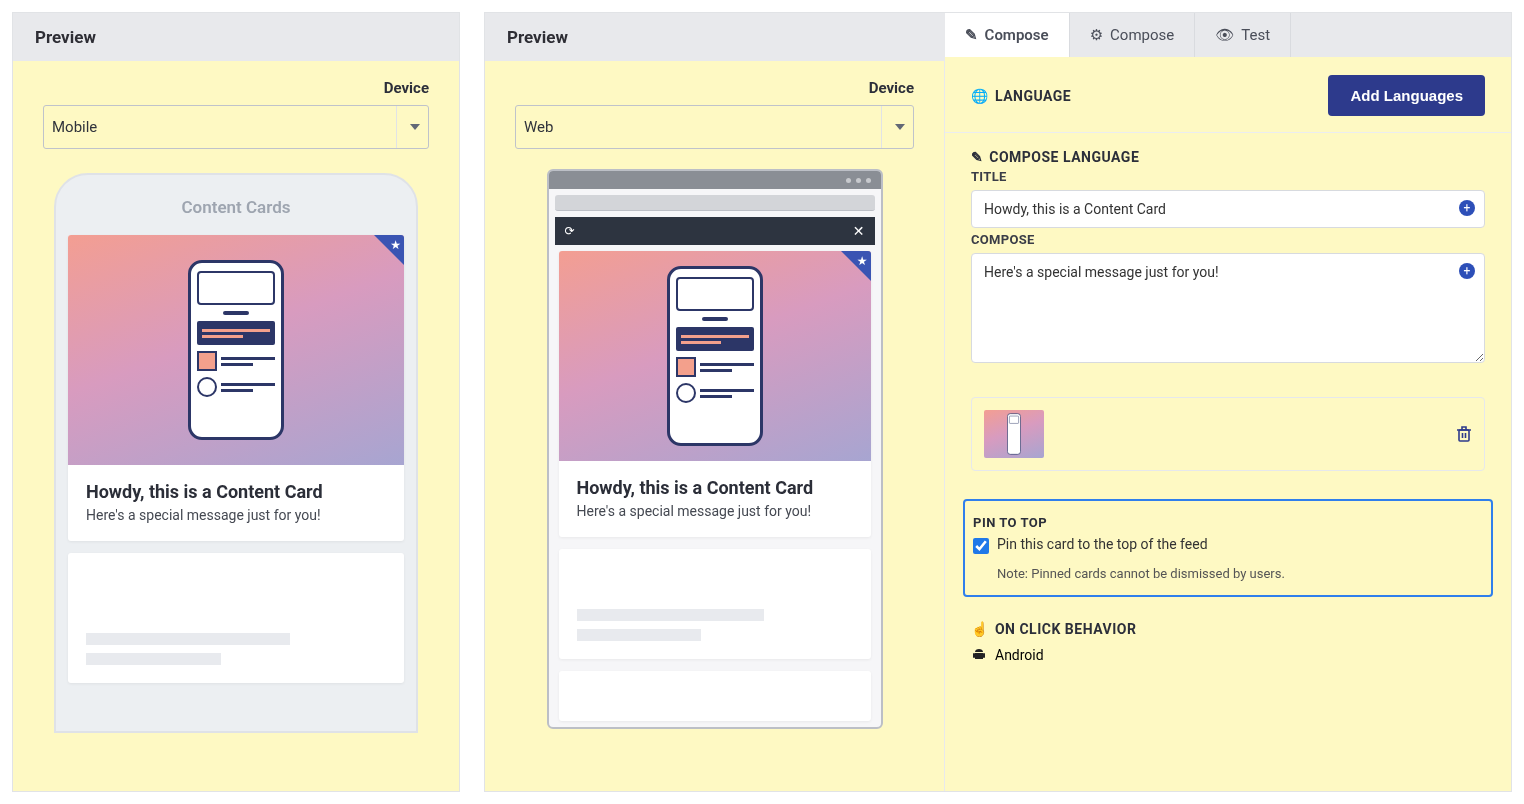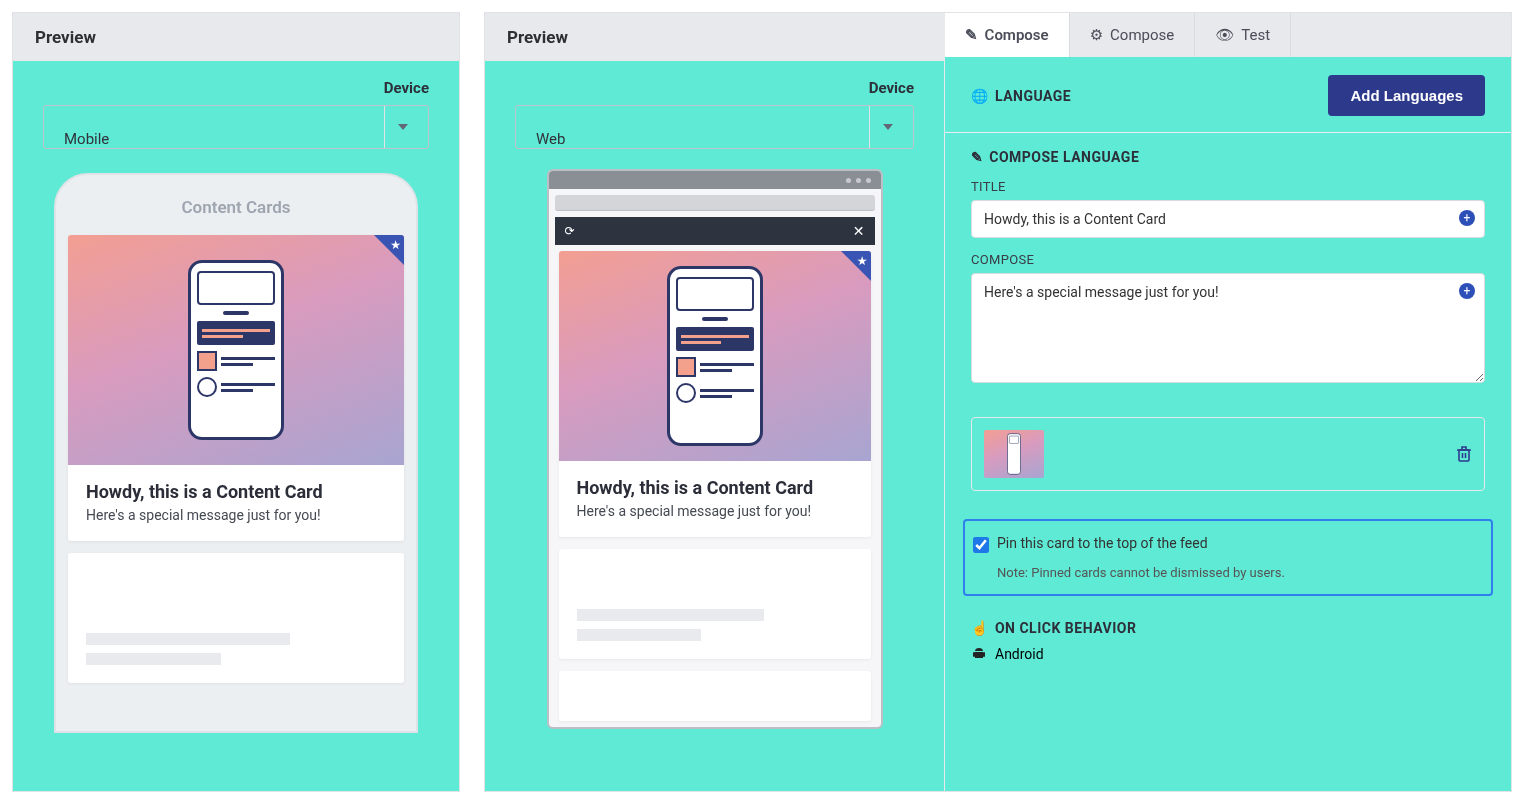--- a/index.html
+++ b/index.html
@@ -1,23 +1,23 @@
 <!DOCTYPE html>
 <html><head>
 <meta charset="utf-8">
 <style>
   * { box-sizing: border-box; margin: 0; padding: 0; }
   body { font-family: -apple-system, BlinkMacSystemFont, "Segoe UI", Roboto, sans-serif; background: #fff; display: flex; gap: 24px; padding: 12px; }
-  .panel { border: 1px solid #e1e3e6; background: #5eead4; display:flex; flex-direction:column; }
+  .panel { border: 1px solid #e1e3e6; background: #fef9c3; display:flex; flex-direction:column; }
   .preview-panel { width: 460px; height: 780px; }
   .preview-panel.mobile { width: 448px; }
   .header { background:#e8e9ec; padding:14px 22px; font-weight:700; color:#2e2e35; font-size:17px; }
   .body { padding:18px 30px; flex:1; overflow:hidden; }
   .label { font-weight:700; font-size:15px; color:#2c2f3a; margin-bottom:8px;text-align:right; }
-  .select { display:flex; align-items:flex-end; border:1px solid #bfc3cb; border-radius:3px; height:44px; padding:0 20px; font-size:15px; color:#30333b; cursor:pointer; }
+  .select { display:flex; align-items:center; border:1px solid #bfc3cb; border-radius:3px; height:44px; padding:0 8px; font-size:15px; color:#30333b; cursor:pointer; }
   .select .arrowbox { margin-left:auto; width:36px; height:42px; display:flex; align-items:center; justify-content:center; border-left:1px solid #e1e3e6; margin-right:-12px; }
   .chev { border-left:5px solid transparent; border-right:5px solid transparent; border-top:6px solid #626876; }
   .mob-frame { margin:24px auto 0; width:364px; background:#eceff2; border:2px solid #dfe2e7; border-top-left-radius:34px; border-top-right-radius:34px; padding-top:12px; height:560px; overflow:hidden; }
   .mob-title { text-align:center; font-weight:600; color:#9ea5b0; font-size:17px; padding:10px 0 18px; }
   .card-list { padding:0 12px; }
   .card { background:#fff; border-radius:3px; margin-bottom:12px; box-shadow:0 1px 3px rgba(0,0,0,0.06); overflow:hidden; position:relative; }
   .pinflag { position:absolute; top:0; right:0; width:0; height:0; border-left:30px solid transparent; border-top:30px solid #3a54b3; }
   .pinstar { position:absolute; top:3px; right:3px; color:#fff; font-size:12px; }
   .card-img { width:100%; height:230px; background:linear-gradient(160deg,#f39e92,#d89bbf 45%,#a7a5d1); display:flex; align-items:center; justify-content:center; }
   .phone-illus { width:96px; height:180px; border:3px solid #2c3667; border-radius:14px; background:#fff; padding:8px 6px; display:flex; flex-direction:column; gap:6px;}
@@ -48,21 +48,21 @@
   
   .composer { flex:1; height:780px; display:flex; flex-direction:column; border:1px solid #e1e3e6; }
   .tabs { display:flex; background:#e8e9ec; }
   .tab { padding:13px 20px; display:flex; align-items:center; gap:7px; font-size:15px; color:#4a4e59; border-right:1px solid #d9dbdf; cursor:pointer;}
   .tab.active { background:#fff; font-weight:600;}
   .comp-body { padding:18px 26px; overflow:auto; flex:1; }
   .section-hdr { font-weight:700; letter-spacing:0.5px; color:#2c2f3a; font-size:14px; display:flex; align-items:center; gap:6px;}
   .langrow { display:flex; align-items:center; justify-content:space-between; margin-bottom:14px;}
   .primary-btn { background:#2d3a8c; color:#fff; border:none; padding:12px 22px; font-size:15px; font-weight:600; border-radius:4px; cursor:pointer; }
   .divider { border-top:1px solid #ebedf0; margin:16px -26px; }
-  .field-label { font-weight:400; font-size:13px; color:#3a3d47; letter-spacing:0.3px; margin:14px 0 6px;}
+  .field-label { font-weight:700; font-size:13px; color:#3a3d47; letter-spacing:0.3px; margin:4px 0 6px;}
   .text-input { width:100%; border:1px solid #d7dadf; border-radius:4px; padding:10px 36px 10px 12px; font-size:14px; color:#333; font-family:inherit;}
   .input-wrap { position:relative; }
   .plus-circ { position:absolute; right:10px; top:10px; width:16px; height:16px; border-radius:50%; background:#2d4fb8; color:#fff; font-size:12px; display:flex; align-items:center; justify-content:center; cursor:pointer;}
   textarea.text-input { height:110px; resize:vertical; }
   .img-upload { border:1px solid #e6e8ec; border-radius:4px; padding:12px; display:flex; align-items:center; gap:14px; margin-top:30px;}
   .thumb { width:60px; height:48px; background:linear-gradient(160deg,#f39e92,#d89bbf 45%,#a7a5d1); display:flex; align-items:center; justify-content:center; border-radius:2px;}
   .thumb .phone-illus{ transform:scale(0.23); width:96px; height:180px; }
   .trash { margin-left:auto; color:#2d3a8c; font-size:16px; cursor:pointer;}
   .pin-box { border:2px solid #2f7fec; border-radius:4px; padding:14px 8px 14px 8px; margin:28px -8px 0; }
   .pin-box .section-hdr{ font-size:13px; margin-bottom:6px;}
@@ -244,20 +244,21 @@
         </div>
         <span class="trash">
           <svg width="16" height="18" viewBox="0 0 16 18" fill="none" stroke="#2d3a8c" stroke-width="1.6">
               <rect x="3" y="5" width="10" height="11" rx="1"></rect>
               <path d="M1 5h14M6 2h4v3H6zM6.5 8v5M9.5 8v5"></path>
             </svg>
         </span>
       </div>
 
       <div class="pin-box">
+        <div class="section-hdr">PIN TO TOP</div>
         <label class="chk-row">
           <input type="checkbox" checked="" style="">
           <span>Pin this card to the top of the feed</span>
         </label>
         <div class="note">Note: Pinned cards cannot be dismissed by users.</div>
       </div>
 
       <div class="click-sec">
         <div class="section-hdr">
           <span>☝</span>

